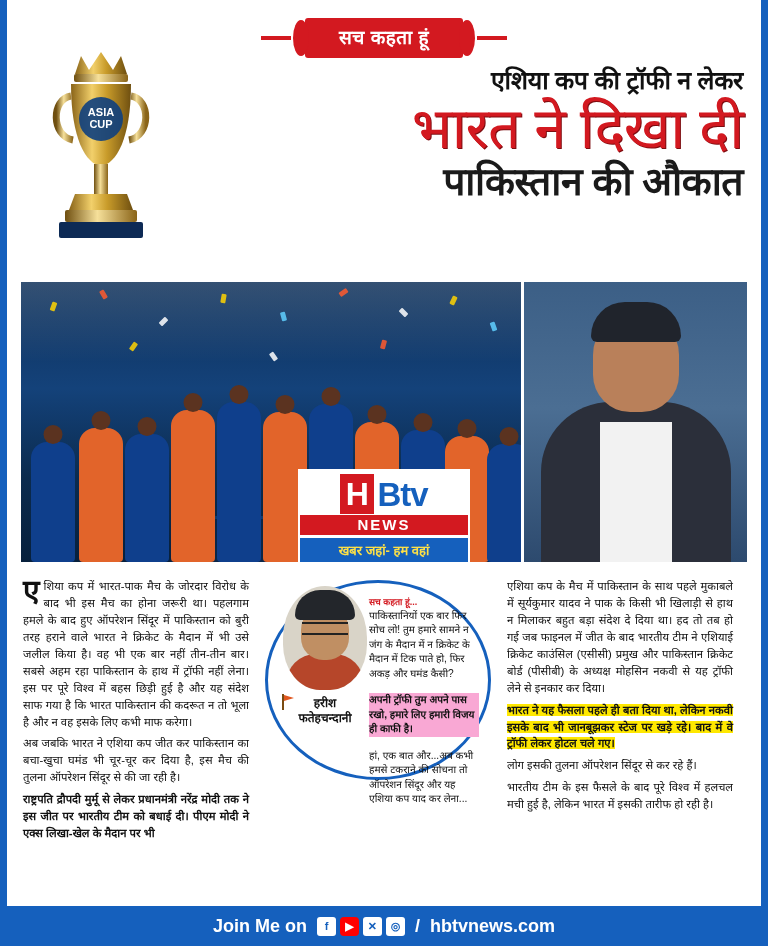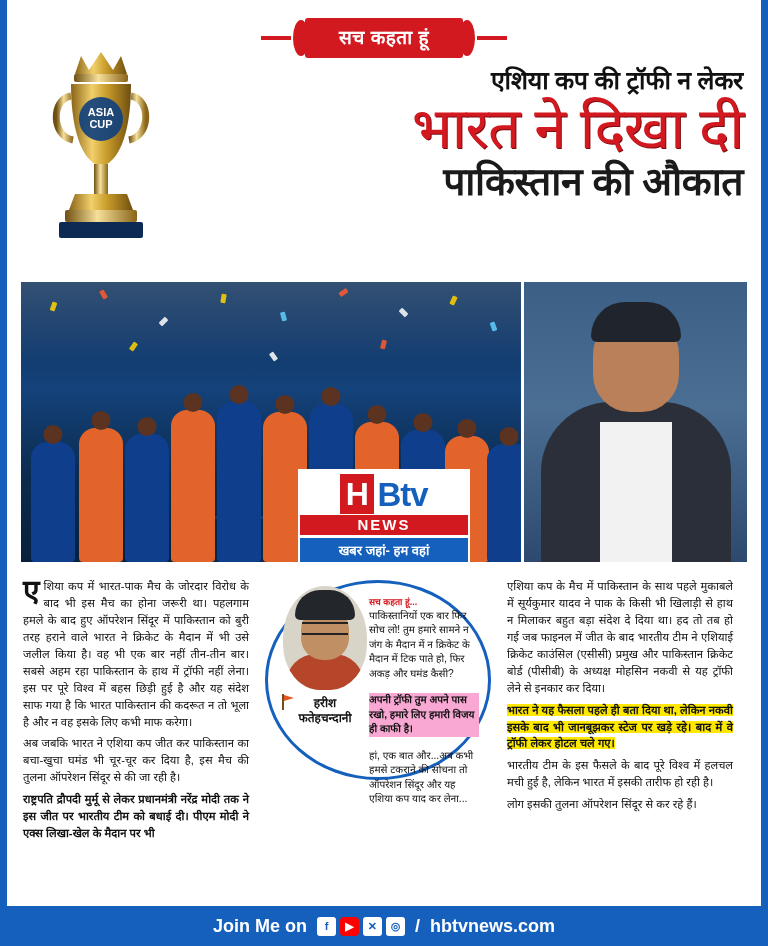--- a/index.html
+++ b/index.html
@@ -226,21 +226,21 @@
     background:#d31920;
     color:#ffffff;
     font-size:15px;
     font-weight:bold;
     letter-spacing:2px;
     padding:1px 0 2px 0;
     margin-top:1px;
   }
   .logo-tag {
     background:#1560bd;
-    color:#ffffff;
+    color:#fde047;
     font-size:13px;
     font-weight:bold;
     padding:3px 0 4px 0;
     margin-top:3px;
   }
 
   
   .content {
     position:relative;
     padding:16px 28px 0 16px;
@@ -527,22 +527,22 @@
           <span>पाकिस्तानियों एक बार फिर सोच लो! तुम हमारे सामने न जंग के मैदान में न क्रिकेट के मैदान में टिक पाते हो, फिर अकड़ और घमंड कैसी?</span>
           <span class="yellow">अपनी ट्रॉफी तुम अपने पास रखो, हमारे लिए हमारी विजय ही काफी है।</span>
           <span>हां, एक बात और...अब कभी हमसे टकराने की सोचना तो ऑपरेशन सिंदूर और यह एशिया कप याद कर लेना...</span>
         </div>
       </div>
     </div>
 
     <div class="col right">
       <p>एशिया कप के मैच में पाकिस्तान के साथ पहले मुकाबले में सूर्यकुमार यादव ने पाक के किसी भी खिलाड़ी से हाथ न मिलाकर बहुत बड़ा संदेश दे दिया था। हद तो तब हो गई जब फाइनल में जीत के बाद भारतीय टीम ने एशियाई क्रिकेट काउंसिल (एसीसी) प्रमुख और पाकिस्तान क्रिकेट बोर्ड (पीसीबी) के अध्यक्ष मोहसिन नकवी से यह ट्रॉफी लेने से इनकार कर दिया।</p>
       <p><span class="hl">भारत ने यह फैसला पहले ही बता दिया था, लेकिन नकवी इसके बाद भी जानबूझकर स्टेज पर खड़े रहे। बाद में वे ट्रॉफी लेकर होटल चले गए।</span></p>
+      <p>लोग इसकी तुलना ऑपरेशन सिंदूर से कर रहे हैं।</p>
       <p>भारतीय टीम के इस फैसले के बाद पूरे विश्व में हलचल मची हुई है, लेकिन भारत में इसकी तारीफ हो रही है।</p>
-      <p>लोग इसकी तुलना ऑपरेशन सिंदूर से कर रहे हैं।</p>
     </div>
   </div>
 
   <div class="footer">
     <span class="join">Join Me on</span>
     <span class="social">
       <span>f</span>
       <span class="yt">▶</span>
       <span>✕</span>
       <span>◎</span>

